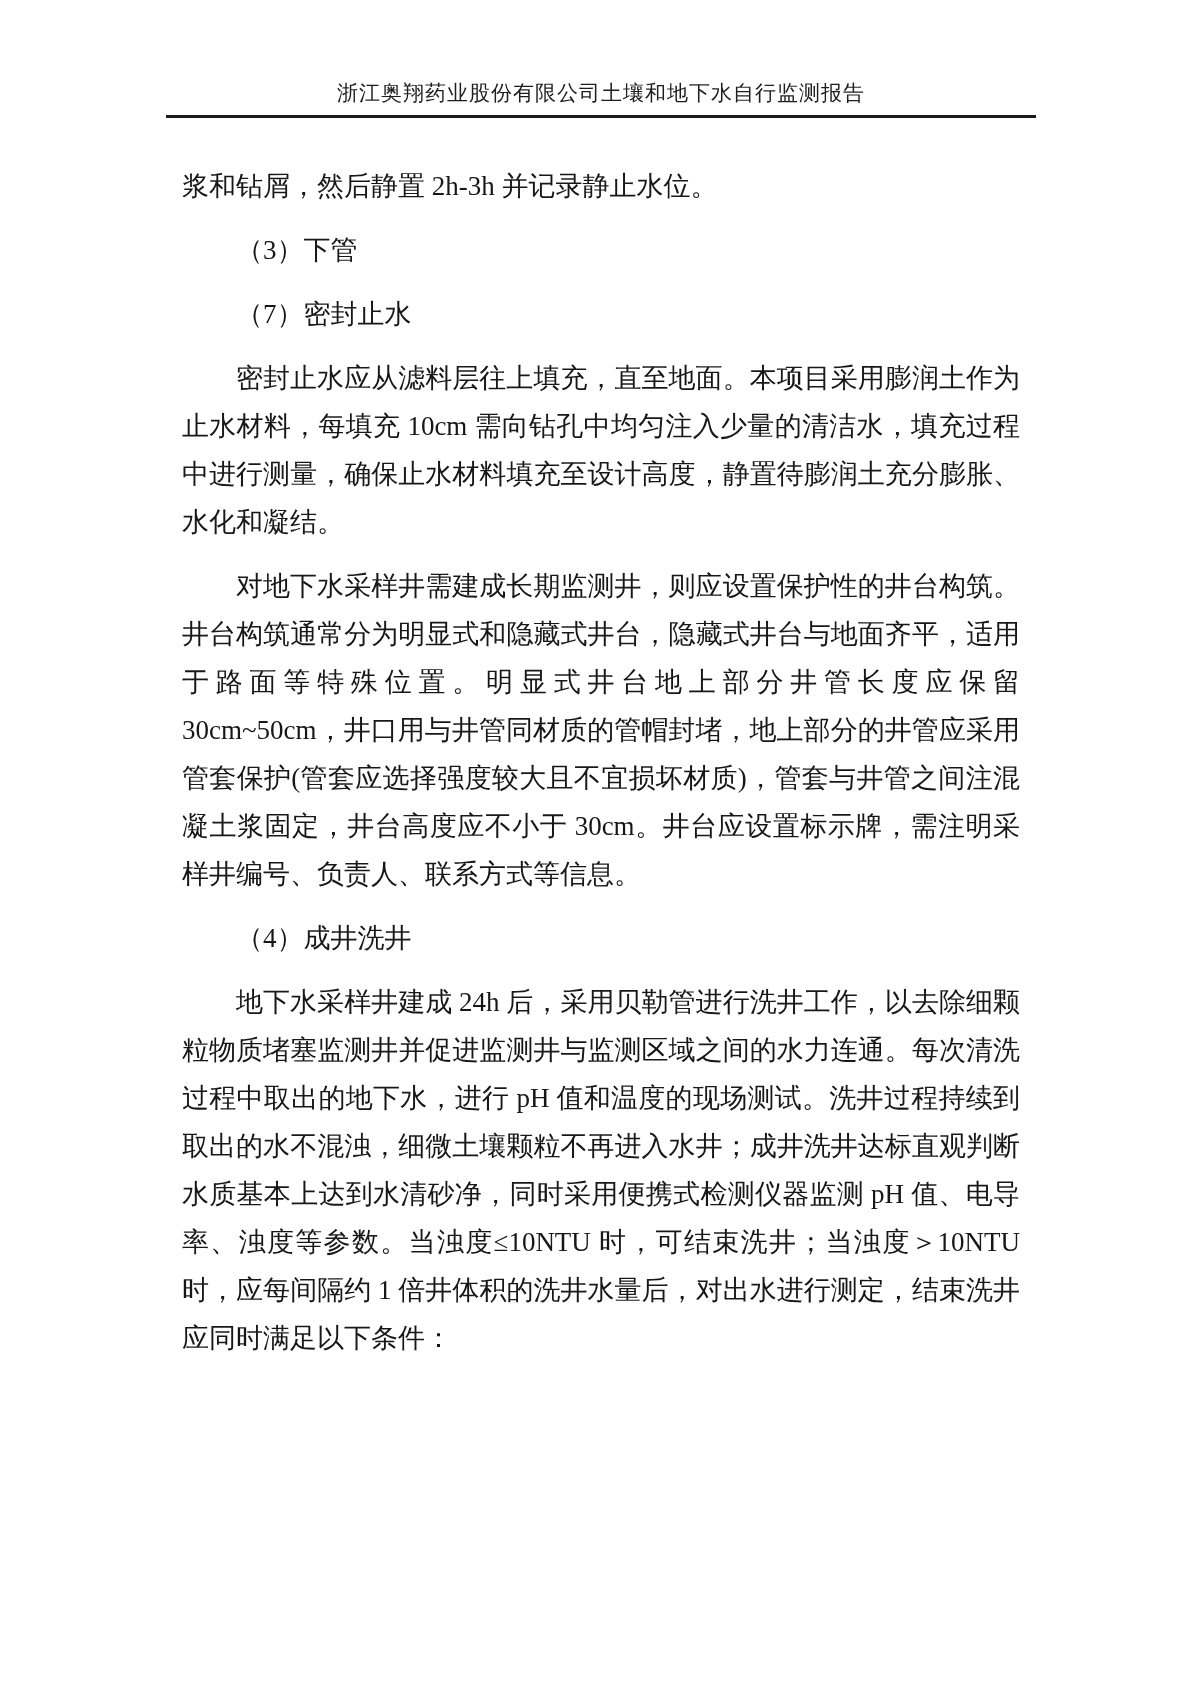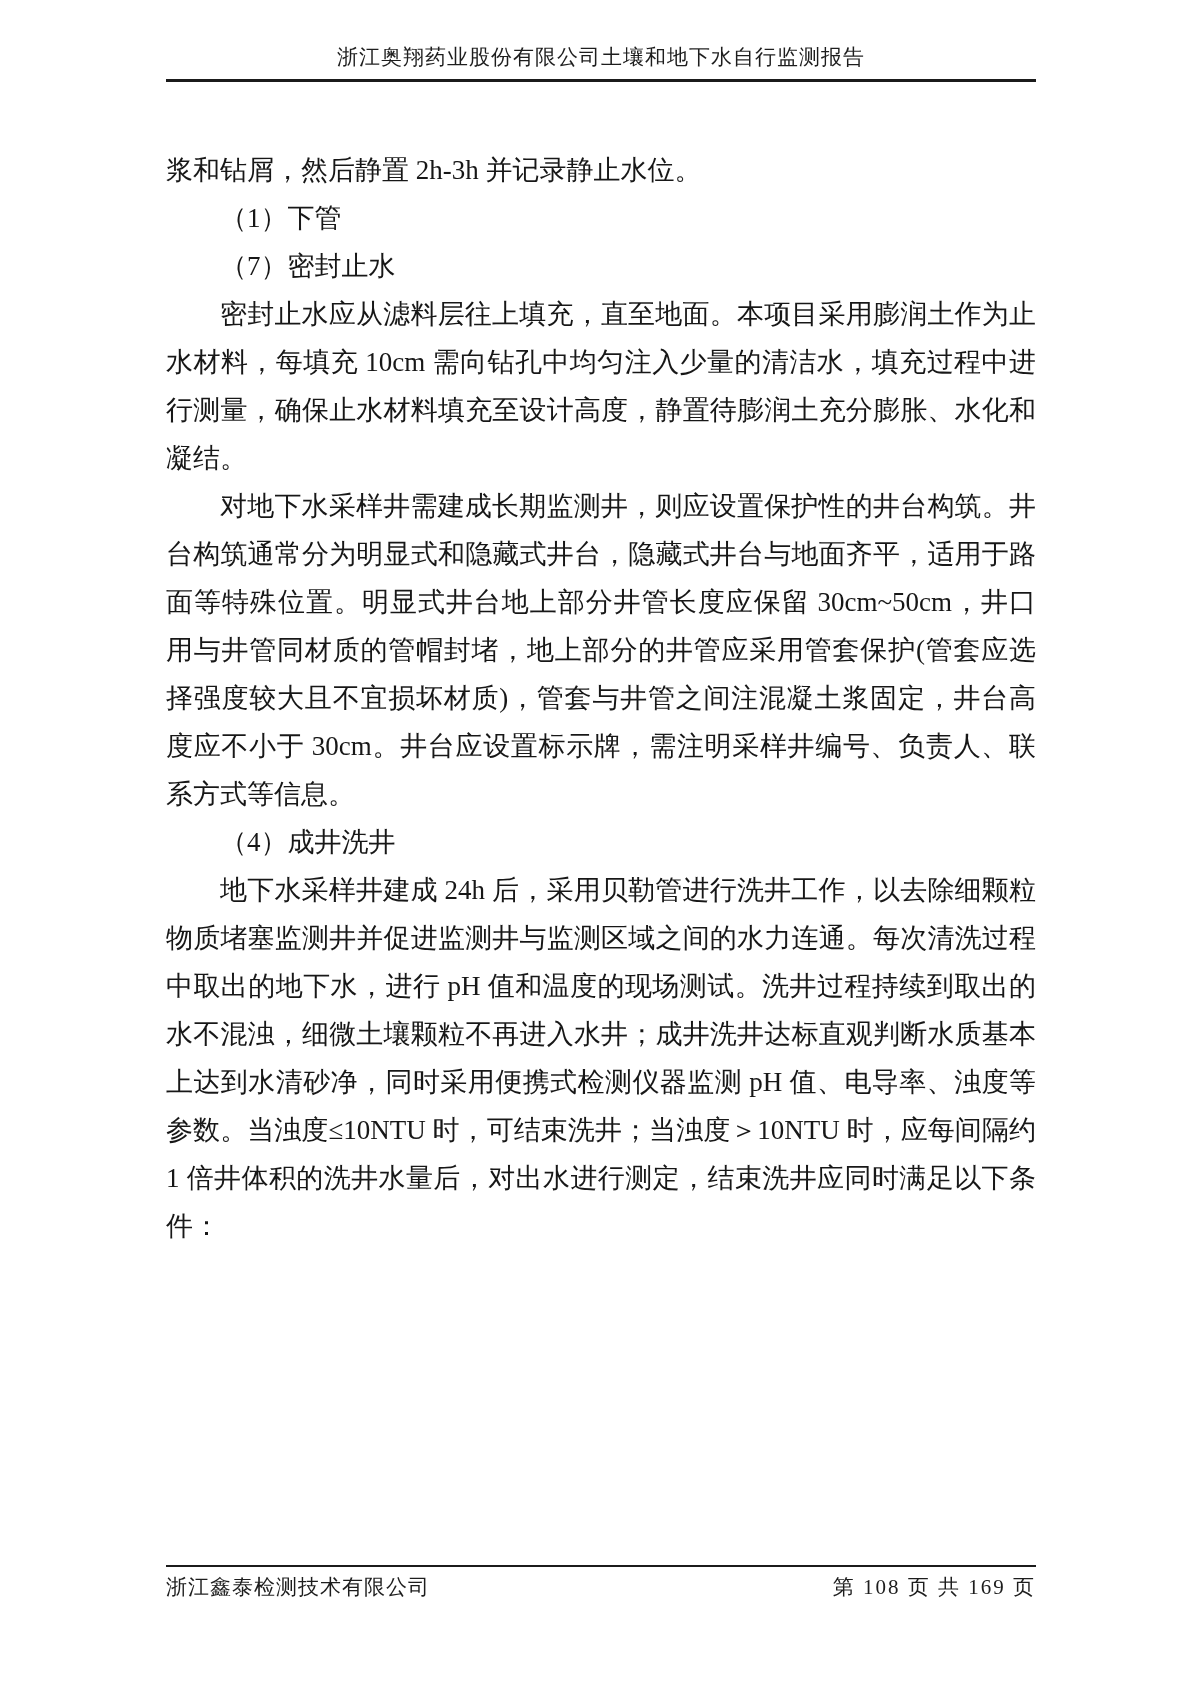--- a/index.html
+++ b/index.html
@@ -13,21 +13,21 @@
     width: 1199px; height: 1696px;
     background: #ffffff;
     color: #1d1d1d;
     overflow: hidden;
   }
   
   .page-header {
     position: absolute;
     top: 0; left: 166px;
     width: 870px;
-    padding-top: 44px;
+    padding-top: 80px;
     padding-bottom: 9px;
     border-bottom: 3px solid #1b1b1b;
   }
   .header-title {
     text-align: center;
     font-size: 21px;
     line-height: 26px;
     letter-spacing: 1px;
     white-space: nowrap;
   }
@@ -35,21 +35,21 @@
   .doc-body {
     position: absolute;
     top: 146px; left: 166px;
     width: 870px;
     font-size: 27px;
     line-height: 48px;
     text-align: justify;
     text-justify: inter-ideograph;
     color: #171717;
   }
-  .block { margin: 0; }
+  .block { margin: 16px; }
   .block.heading { text-indent: 2em; text-align: left; }
   .block.paragraph { text-indent: 2em; }
   .block.continuation { text-indent: 0; }
   
   .page-footer {
     position: absolute;
     top: 1565px; left: 166px;
     width: 870px;
     border-top: 2px solid #1b1b1b;
     padding-top: 7px;
@@ -66,26 +66,22 @@
 <body>
 
 <div class="page">
 
   <div class="page-header">
     <div class="header-title">浙江奥翔药业股份有限公司土壤和地下水自行监测报告</div>
   </div>
 
   <div class="doc-body">
       <div class="block continuation">浆和钻屑，然后静置 2h-3h 并记录静止水位。</div>
-      <div class="block heading">（1）下管</div>
+      <div class="block heading">（3）下管</div>
       <div class="block heading">（7）密封止水</div>
       <div class="block paragraph">密封止水应从滤料层往上填充，直至地面。本项目采用膨润土作为止水材料，每填充 10cm 需向钻孔中均匀注入少量的清洁水，填充过程中进行测量，确保止水材料填充至设计高度，静置待膨润土充分膨胀、水化和凝结。</div>
       <div class="block paragraph">对地下水采样井需建成长期监测井，则应设置保护性的井台构筑。井台构筑通常分为明显式和隐藏式井台，隐藏式井台与地面齐平，适用于路面等特殊位置。明显式井台地上部分井管长度应保留 30cm~50cm，井口用与井管同材质的管帽封堵，地上部分的井管应采用管套保护(管套应选择强度较大且不宜损坏材质)，管套与井管之间注混凝土浆固定，井台高度应不小于 30cm。井台应设置标示牌，需注明采样井编号、负责人、联系方式等信息。</div>
       <div class="block heading">（4）成井洗井</div>
       <div class="block paragraph">地下水采样井建成 24h 后，采用贝勒管进行洗井工作，以去除细颗粒物质堵塞监测井并促进监测井与监测区域之间的水力连通。每次清洗过程中取出的地下水，进行 pH 值和温度的现场测试。洗井过程持续到取出的水不混浊，细微土壤颗粒不再进入水井；成井洗井达标直观判断水质基本上达到水清砂净，同时采用便携式检测仪器监测 pH 值、电导率、浊度等参数。当浊度≤10NTU 时，可结束洗井；当浊度＞10NTU 时，应每间隔约 1 倍井体积的洗井水量后，对出水进行测定，结束洗井应同时满足以下条件：</div>
     </div>
 
-  <div class="page-footer">
-    <span class="footer-company">浙江鑫泰检测技术有限公司</span>
-    <span class="footer-page">第 108 页 共 169 页</span>
-  </div>
 
 </div>
 
 </body></html>

